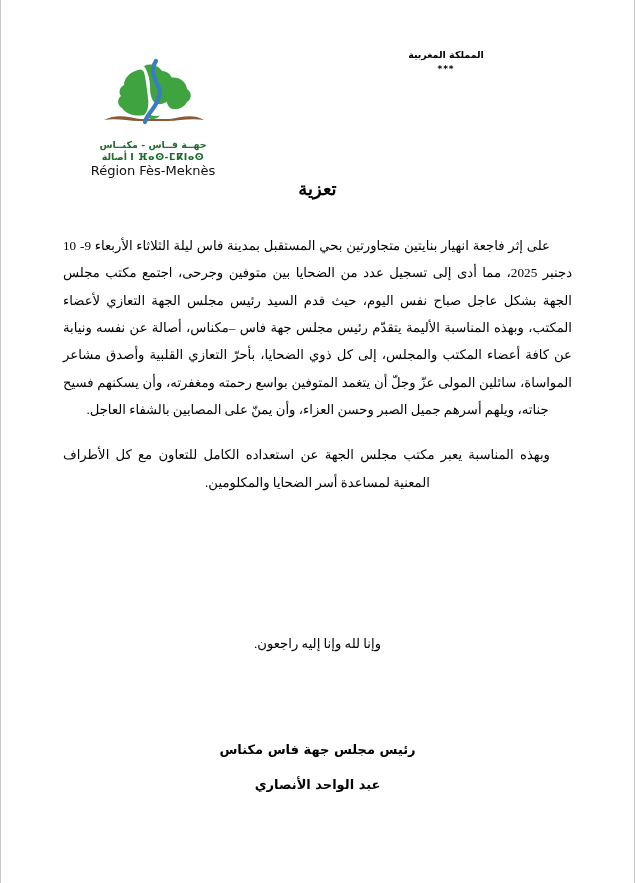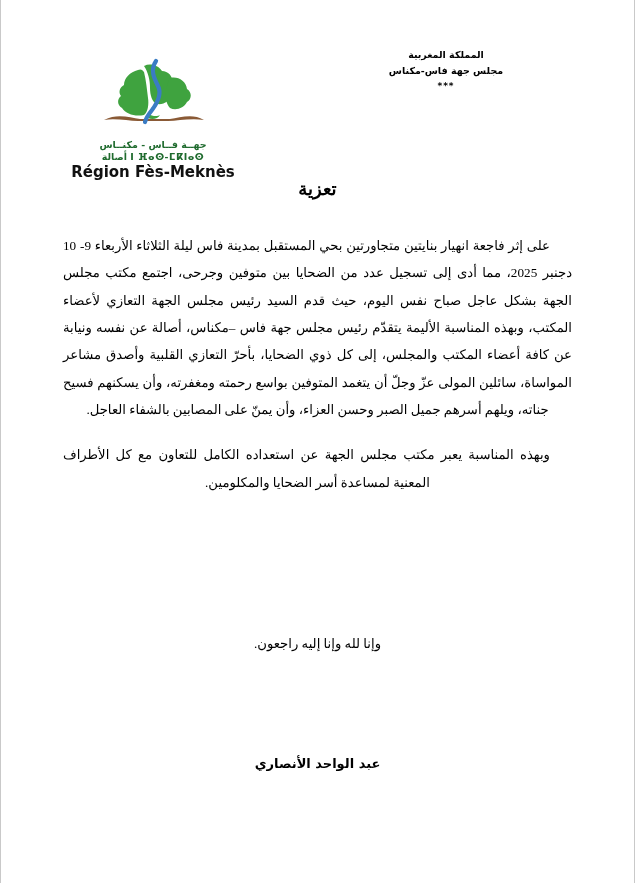--- a/index.html
+++ b/index.html
@@ -62,22 +62,22 @@
     font-family: "DejaVu Sans", sans-serif;
     font-size: 9.5px;
     font-weight: bold;
     color: #1f6b2e;
     letter-spacing: 0.5px;
     line-height: 1.25;
     direction: ltr;
   }
   .logo-fr {
     font-family: "DejaVu Sans", sans-serif;
-    font-size: 15px;
-    font-weight: bold;
+    font-size: 13px;
+    font-weight: normal;
     color: #111111;
     line-height: 1.25;
     direction: ltr;
   }
 
   
   .gov-header {
     position: absolute;
     right: 58px;
     top: 47px;
@@ -185,31 +185,31 @@
 
         <path d="M78 3 C72 12, 76 20, 80 28 C84 36, 80 44, 74 52 C70 57, 68 60, 67 64" stroke="#3a7cc4" stroke-width="4.2" fill="none" stroke-linecap="round"></path>
       </svg>
       <div class="logo-ar">جهــة فــاس - مكنــاس</div>
       <div class="logo-tif">أصالة ⵏ ⴼⴰⵙ-ⵎⴽⵏⴰⵙ</div>
       <div class="logo-fr">Région Fès-Meknès</div>
     </div>
 
     <div class="gov-header">
       <div class="ln">المملكة المغربية</div>
-      <div class="ln">مجلس جهة فاس-مكناس</div>
       <div class="stars">***</div>
     </div>
   </div>
 
   <div class="doc-title">تعزية</div>
 
   <div class="body-wrap">
     <p class="para p1">على إثر فاجعة انهيار بنايتين متجاورتين بحي المستقبل بمدينة فاس ليلة الثلاثاء الأربعاء 9- 10 دجنبر 2025، مما أدى إلى تسجيل عدد من الضحايا بين متوفين وجرحى، اجتمع مكتب مجلس الجهة بشكل عاجل صباح نفس اليوم، حيث قدم السيد رئيس مجلس الجهة التعازي لأعضاء المكتب، وبهذه المناسبة الأليمة يتقدّم رئيس مجلس جهة فاس –مكناس، أصالة عن نفسه ونيابة عن كافة أعضاء المكتب والمجلس، إلى كل ذوي الضحايا، بأحرّ التعازي القلبية وأصدق مشاعر المواساة، سائلين المولى عزّ وجلّ أن يتغمد المتوفين بواسع رحمته ومغفرته، وأن يسكنهم فسيح جناته، ويلهم أسرهم جميل الصبر وحسن العزاء، وأن يمنّ على المصابين بالشفاء العاجل.</p>
     <p class="para p2">وبهذه المناسبة يعبر مكتب مجلس الجهة عن استعداده الكامل للتعاون مع كل الأطراف المعنية لمساعدة أسر الضحايا والمكلومين.</p>
   </div>
 
   <div class="closing">وإنا لله وإنا إليه راجعون.</div>
 
   <div class="signature">
+    <div class="sig-role">رئيس مجلس جهة فاس مكناس</div>
     <div class="sig-name">عبد الواحد الأنصاري</div>
   </div>
 
 </div>
 
 </body></html>

